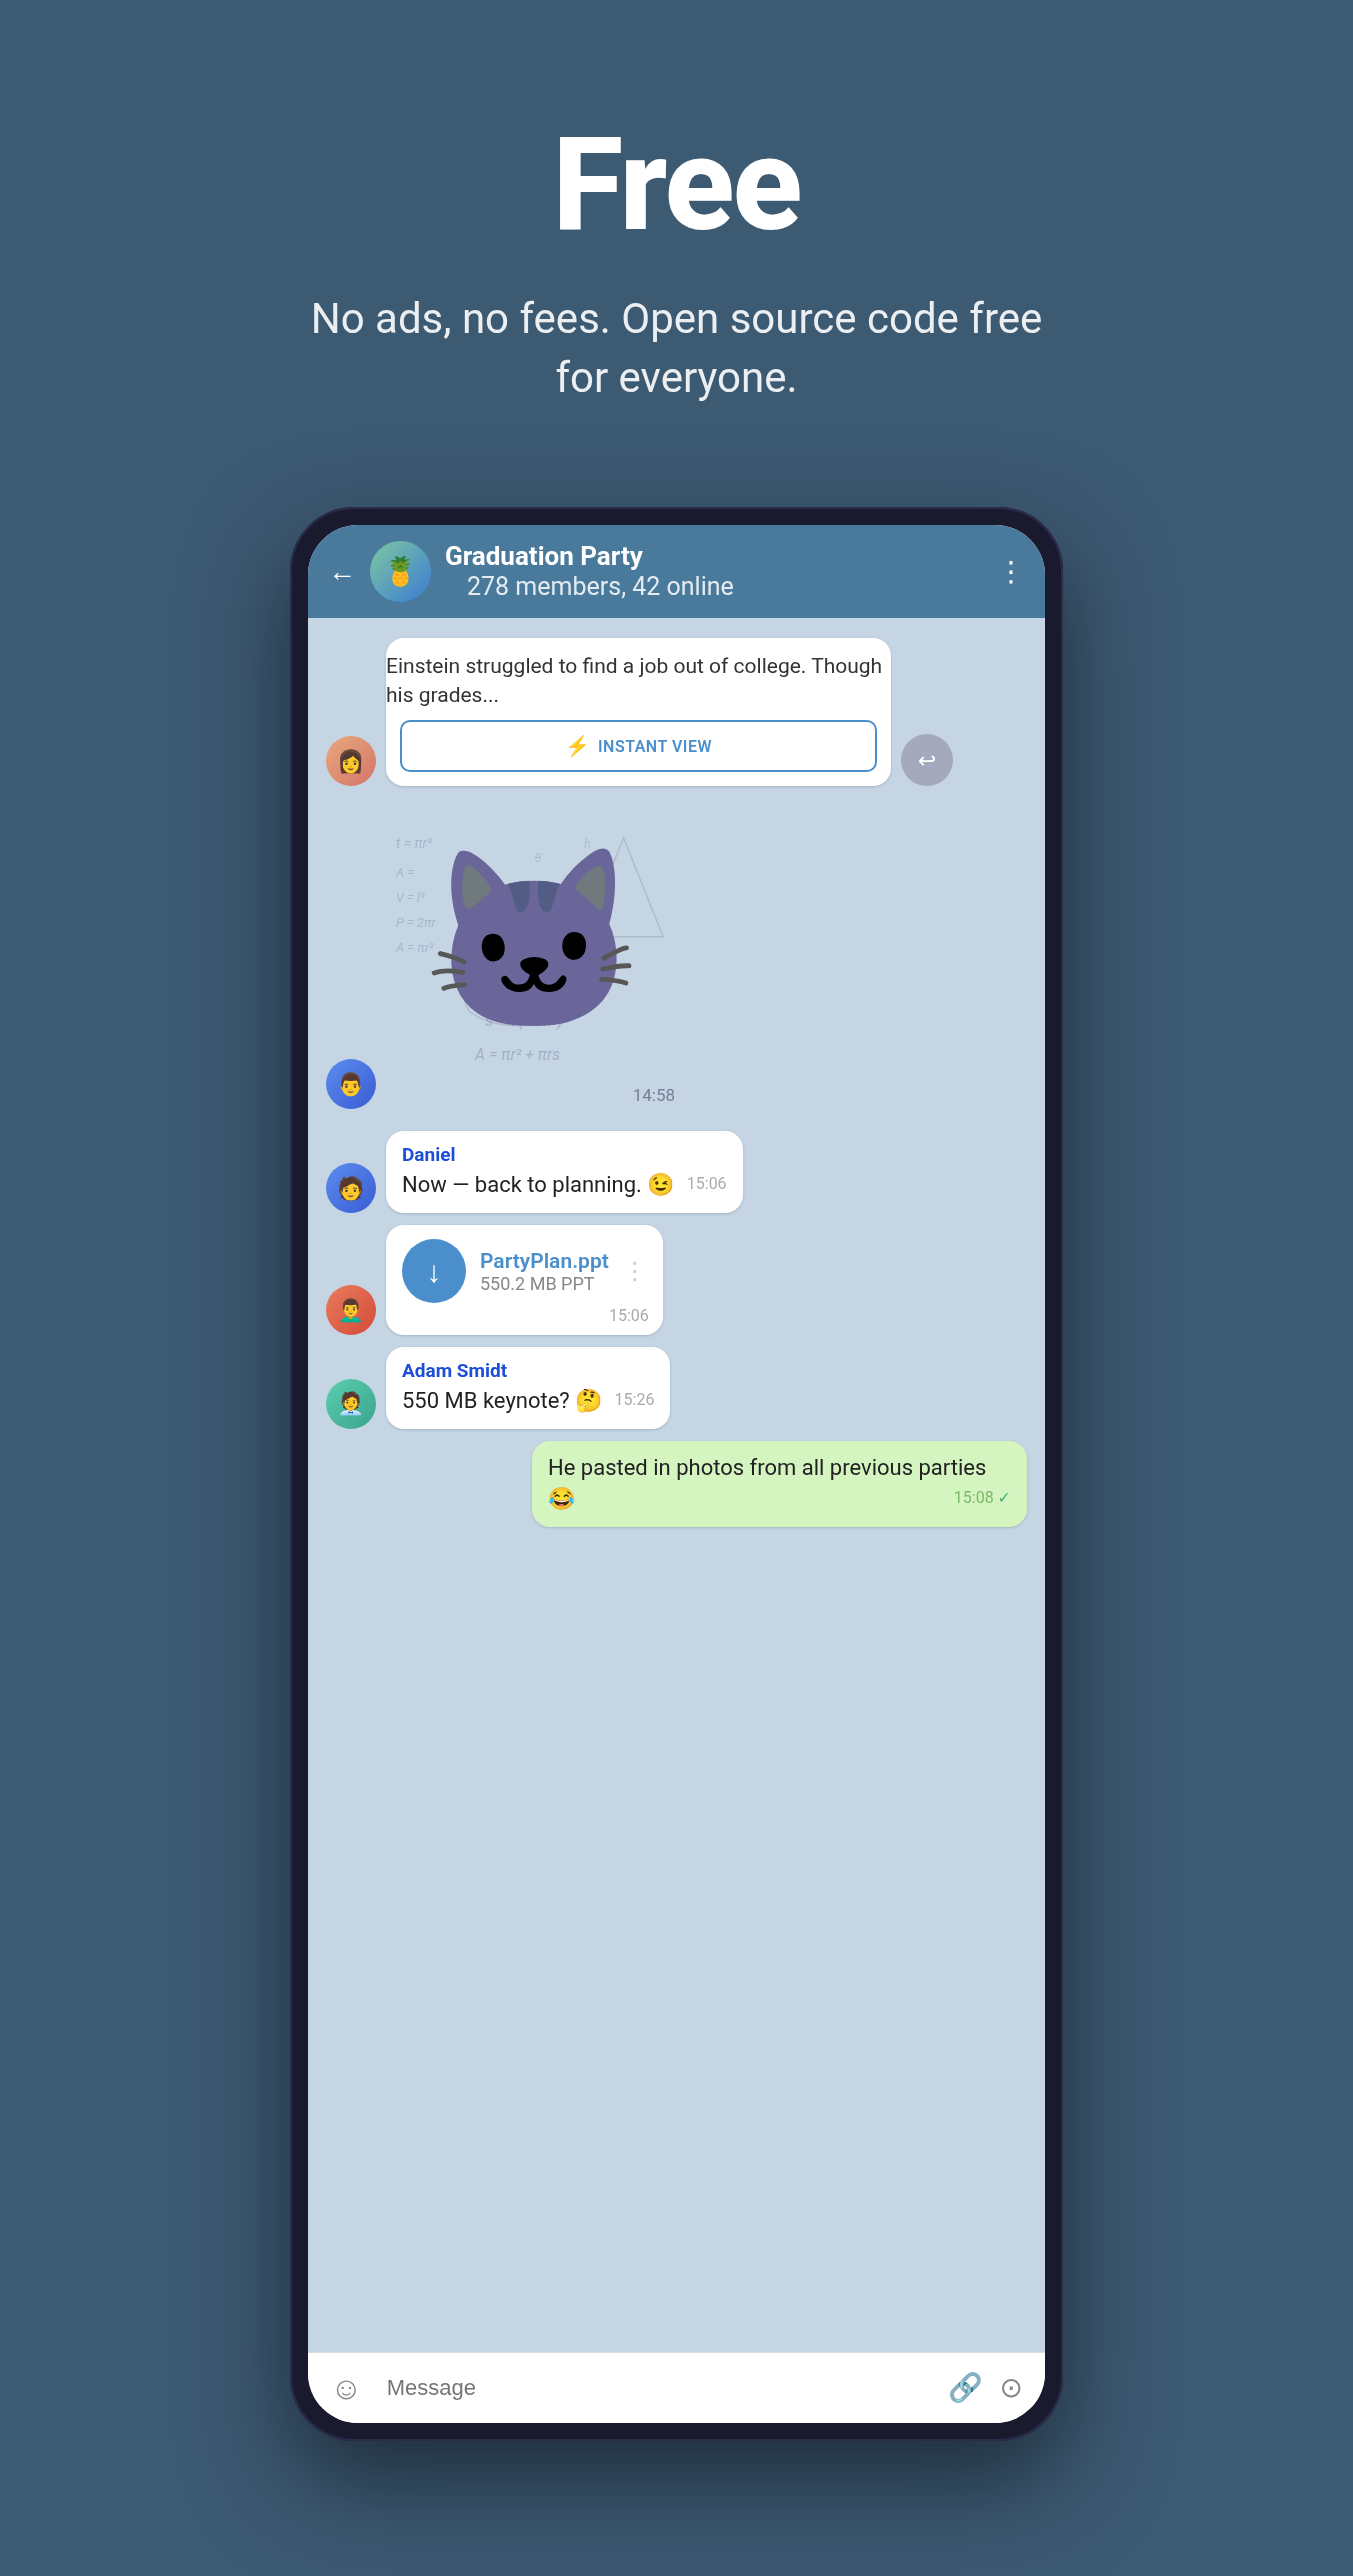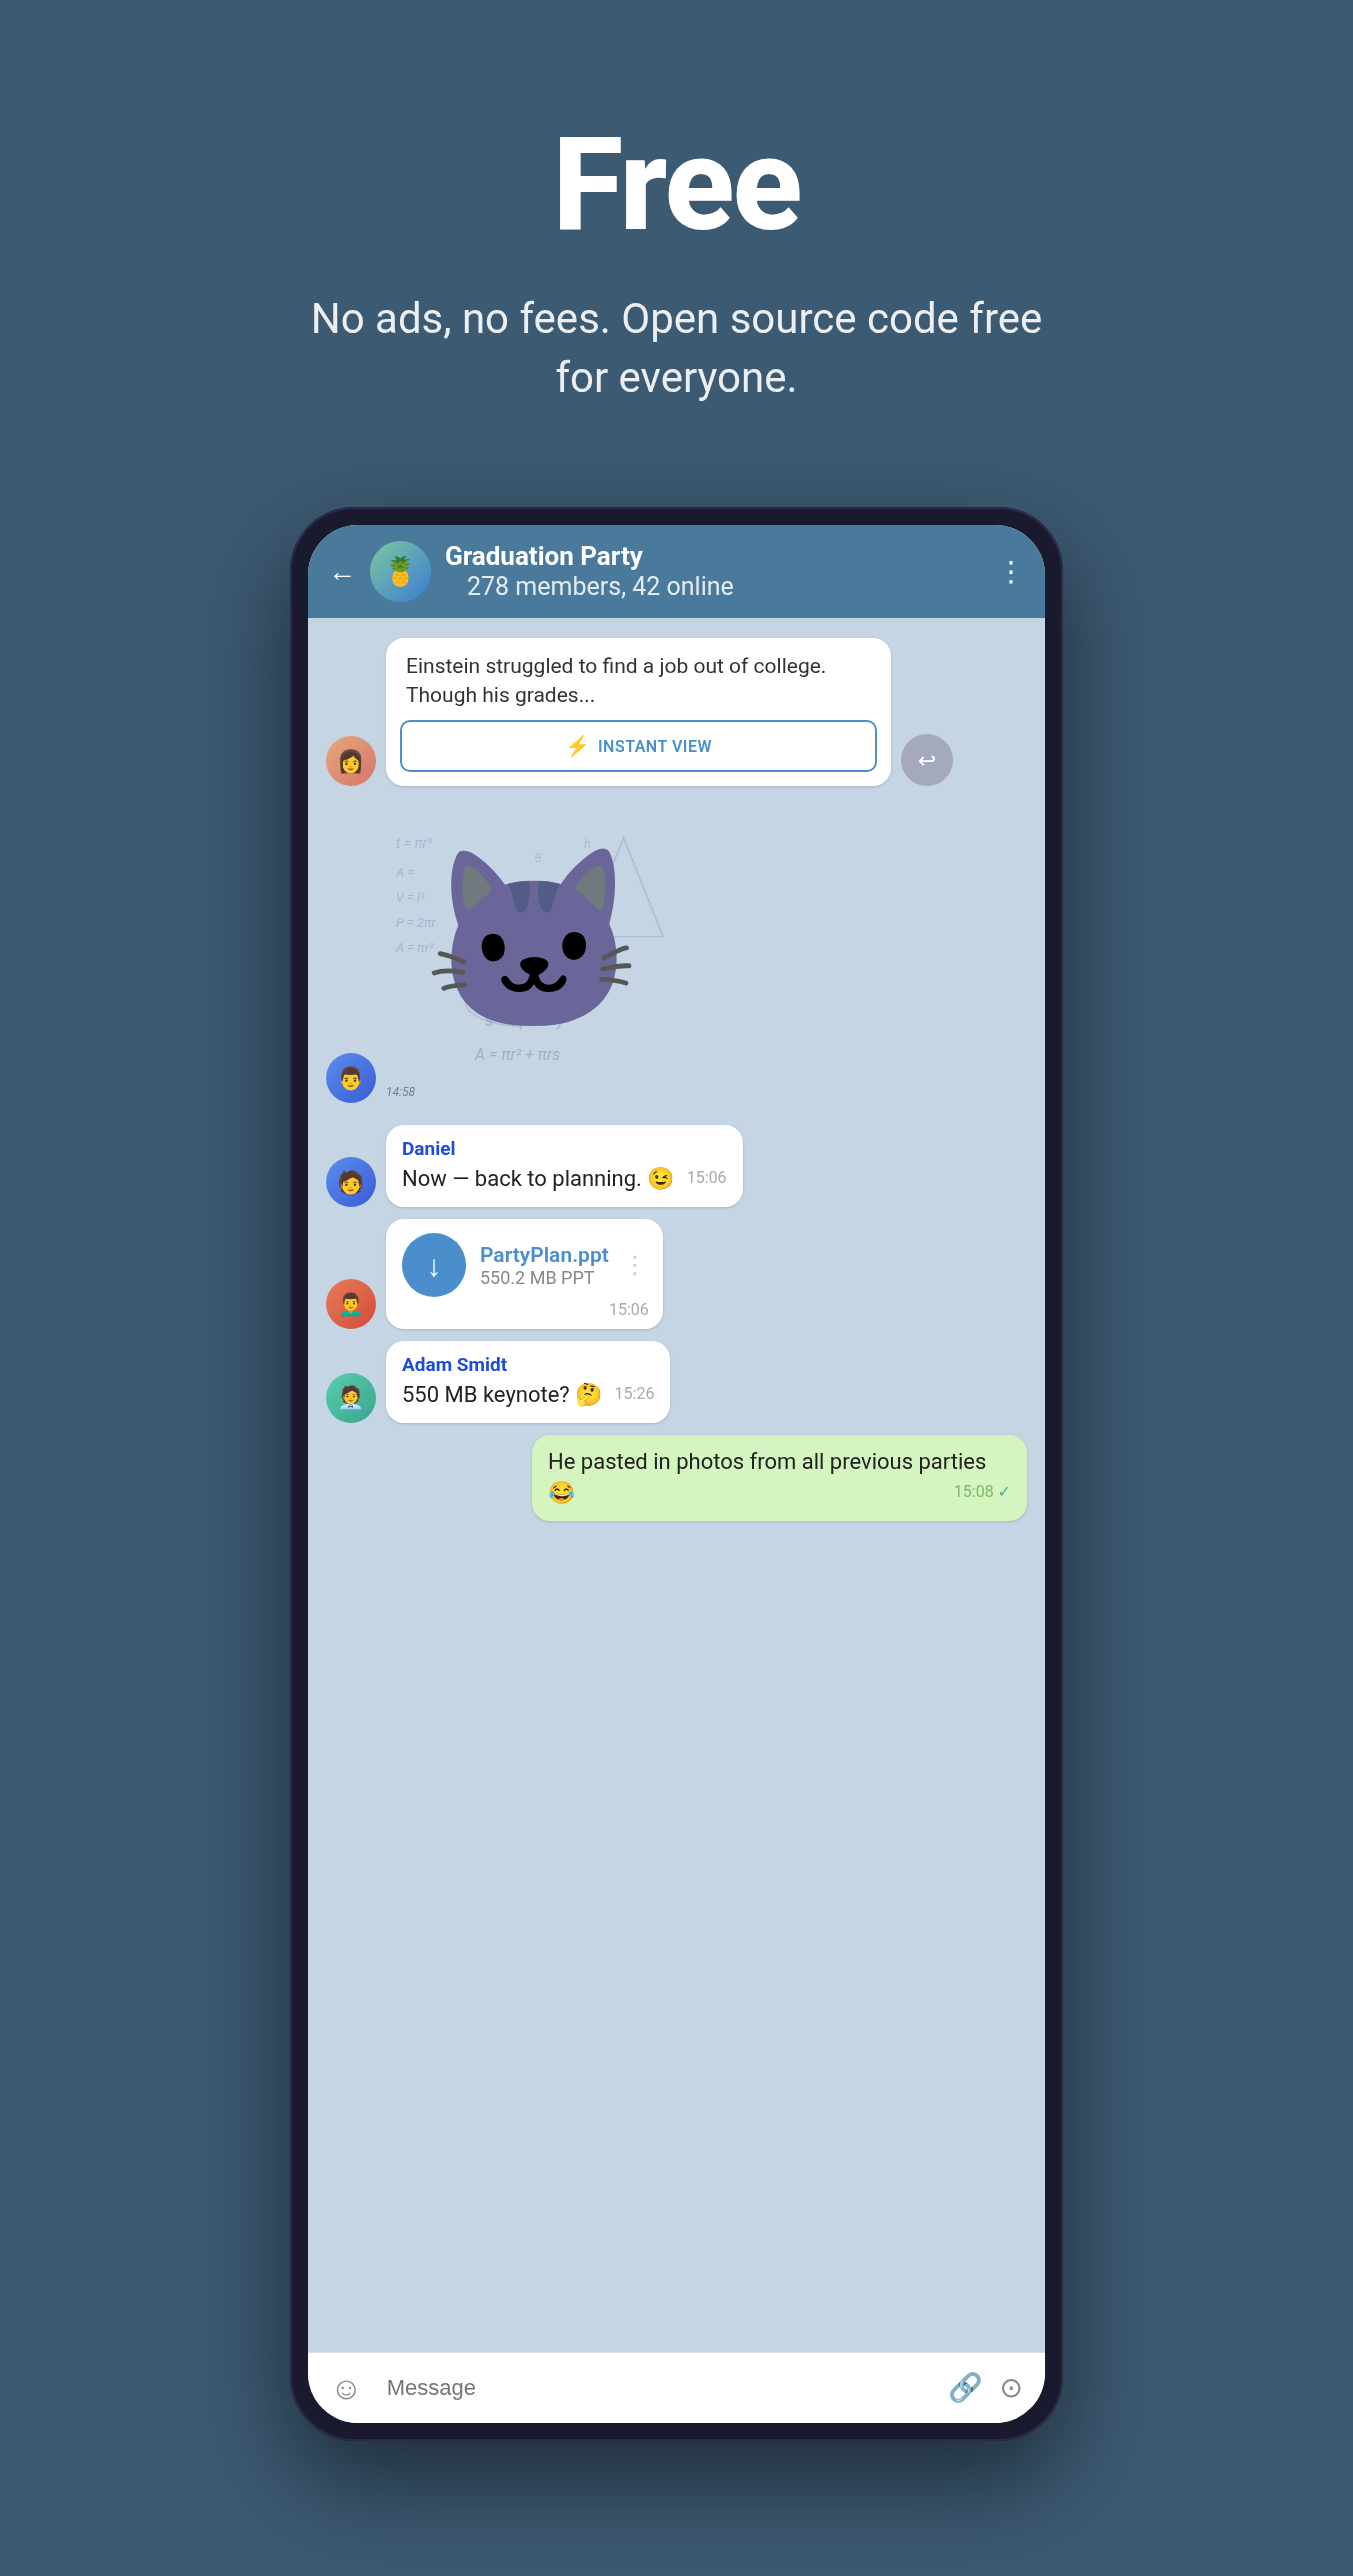--- a/index.html
+++ b/index.html
@@ -212,21 +212,21 @@
     
     .article-bubble {
       background: white;
       border-radius: 18px;
       max-width: 505px;
       overflow: hidden;
       box-shadow: 0 1px 3px rgba(0,0,0,0.15);
     }
 
     .article-text {
-      padding: 14px 20px 10px;
+      padding: 14px 0 10px;
       font-size: 21px;
       color: #333;
       line-height: 1.4;
     }
 
     .instant-view-btn {
       margin: 0 14px 14px;
       border: 2px solid #4a8fcc;
       border-radius: 10px;
       padding: 12px 20px;
@@ -445,21 +445,21 @@
 
                 <ellipse cx="135" cy="195" rx="55" ry="25" fill="none" stroke="rgba(80,90,130,0.2)" stroke-width="1.5"></ellipse>
                 <line x1="80" y1="195" x2="80" y2="150" stroke="rgba(80,90,130,0.2)" stroke-width="1.5"></line>
                 <line x1="190" y1="195" x2="190" y2="150" stroke="rgba(80,90,130,0.2)" stroke-width="1.5"></line>
                 <line x1="80" y1="150" x2="135" y2="90" stroke="rgba(80,90,130,0.2)" stroke-width="1.5"></line>
                 <line x1="190" y1="150" x2="135" y2="90" stroke="rgba(80,90,130,0.2)" stroke-width="1.5"></line>
               </svg>
 
               <div style="position:absolute; top:50%; left:50%; transform:translate(-50%,-55%); font-size:178px; z-index:2; filter: saturate(0.5) brightness(0.55) hue-rotate(200deg);">🐱</div>
             </div>
-            <div class="sticker-time" style="text-align:left; margin-top: -10px; padding-right: 8px; font-size:12px; color:rgba(60,70,100,0.6);font-style:italic;">14:58</div>
+            <div class="sticker-time" style="text-align:right; margin-top: -10px; padding-right: 8px; font-size:17px; color:rgba(60,70,100,0.6);">14:58</div>
           </div>
         </div>
 
         <div class="message-row">
           <div class="user-avatar avatar-man1">
             <span>🧑</span>
           </div>
           <div class="bubble">
             <div class="bubble-sender">Daniel</div>
             <span class="bubble-text">Now — back to planning. 😉</span>

